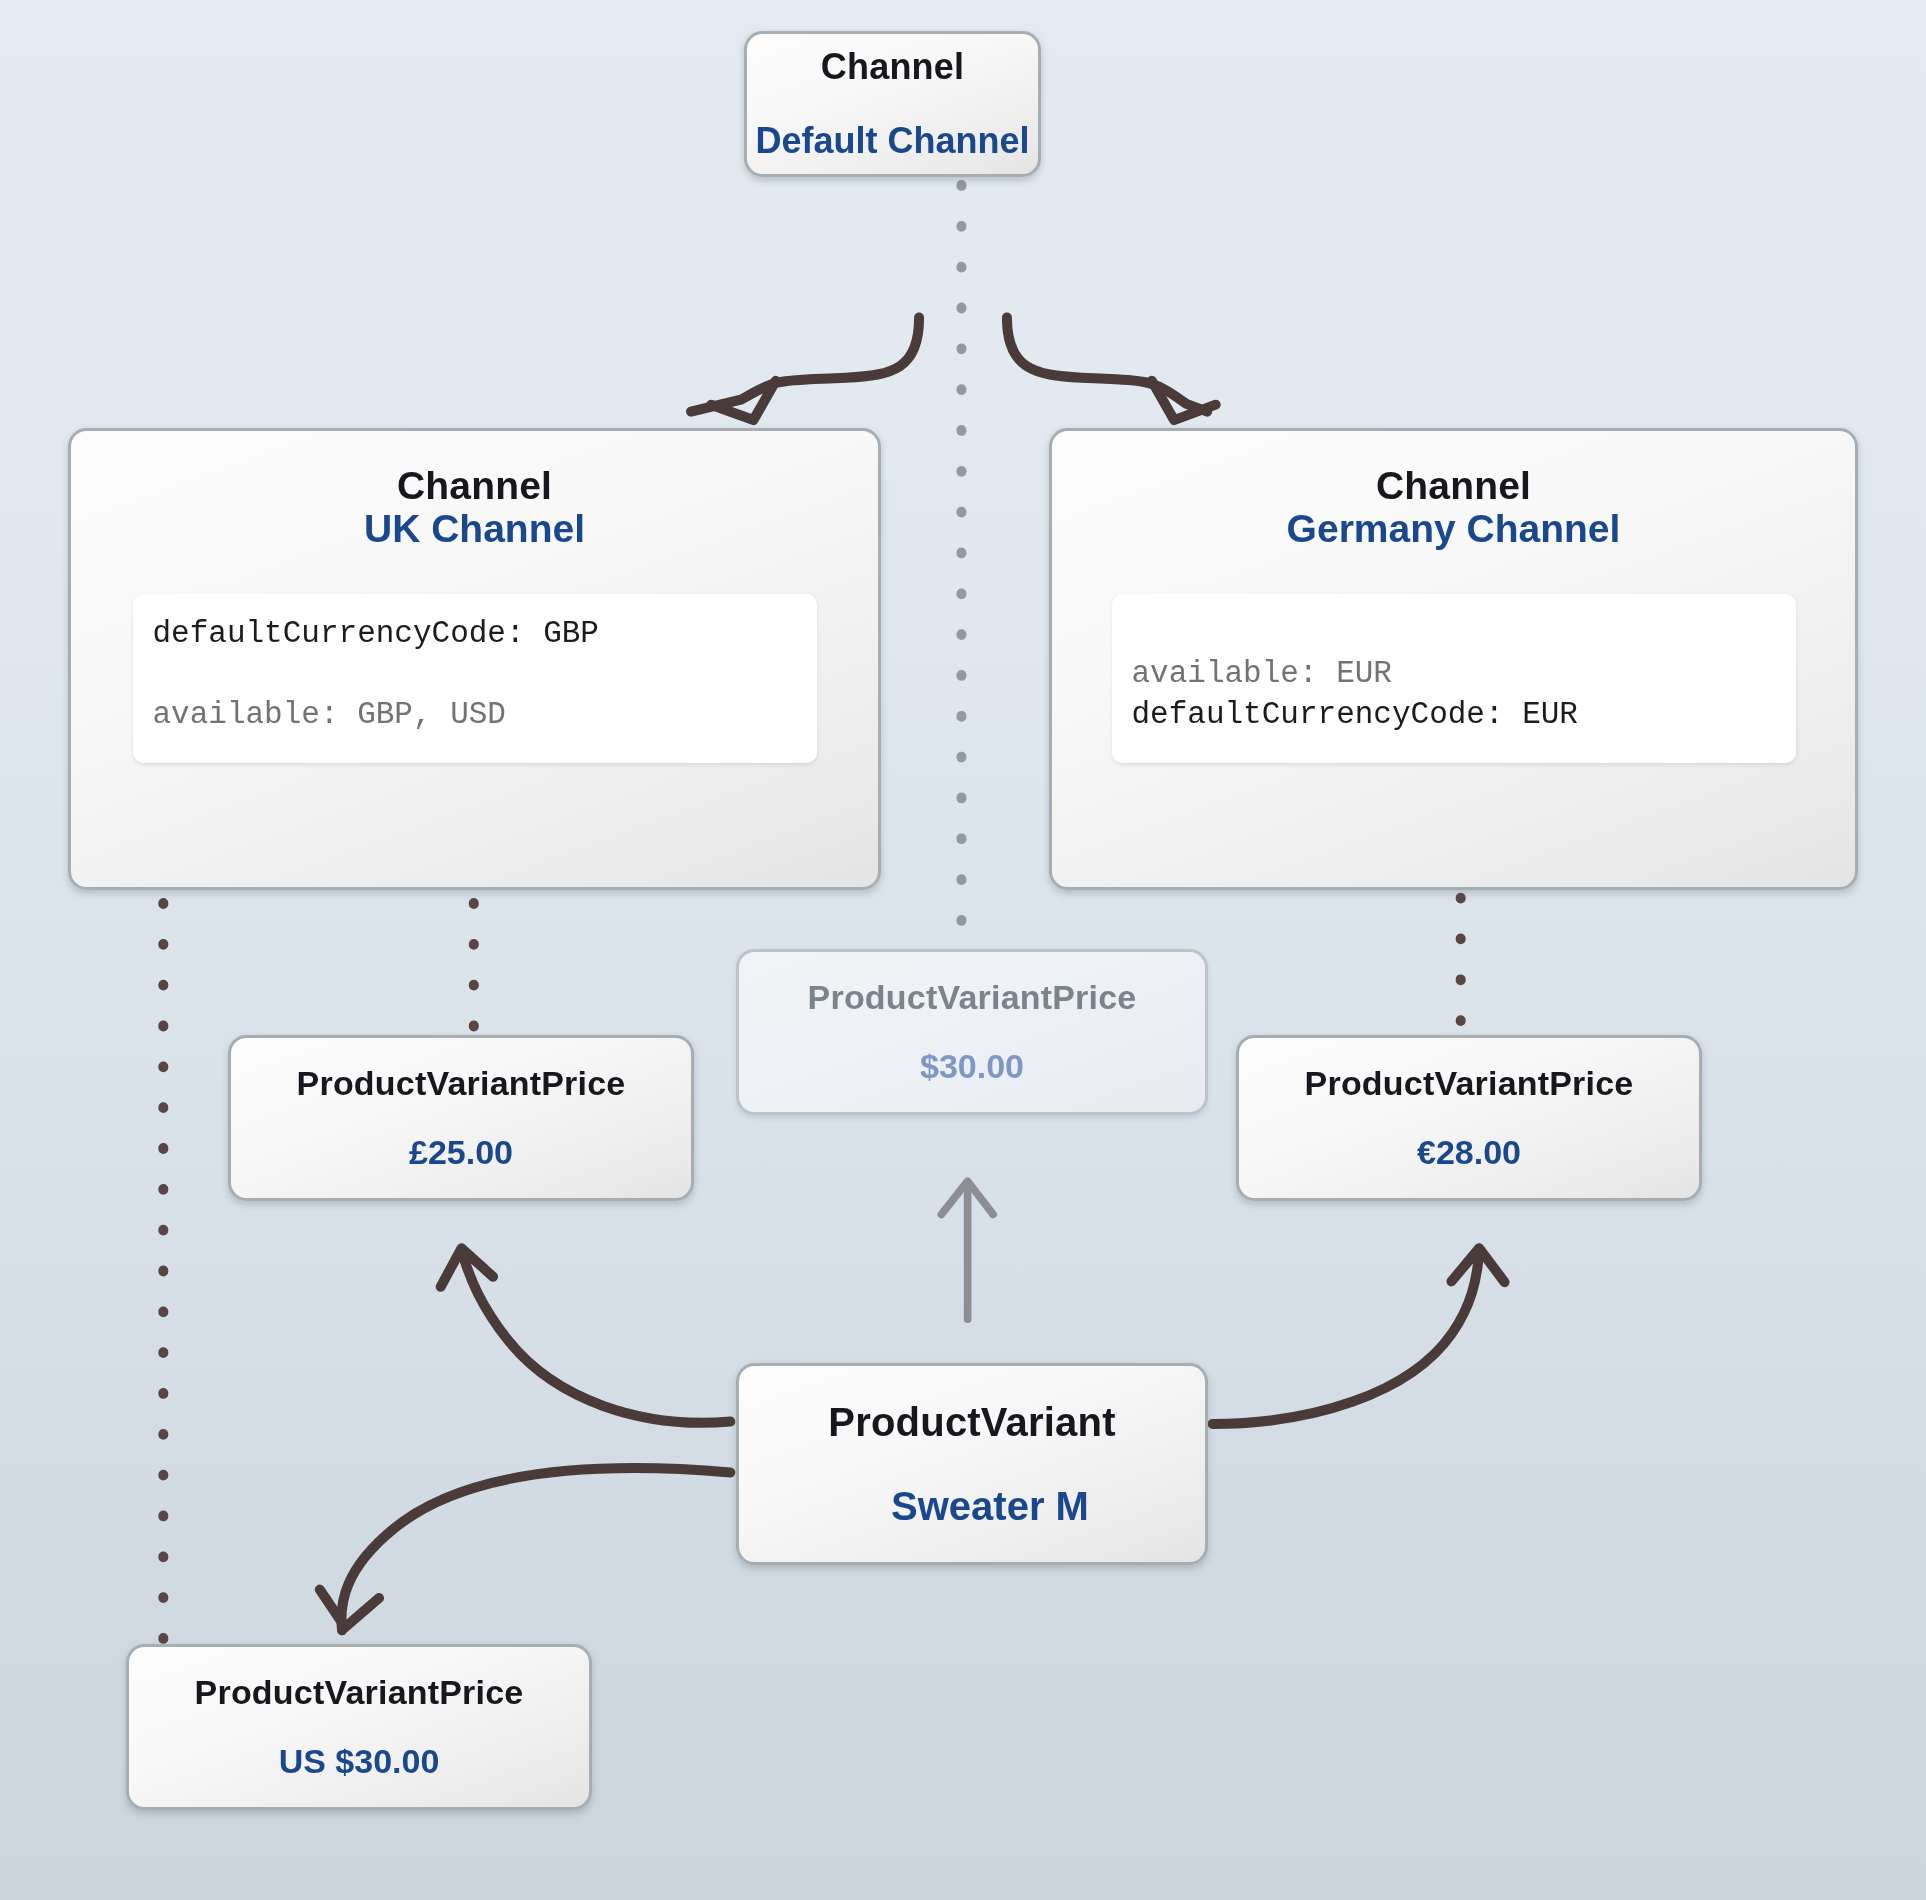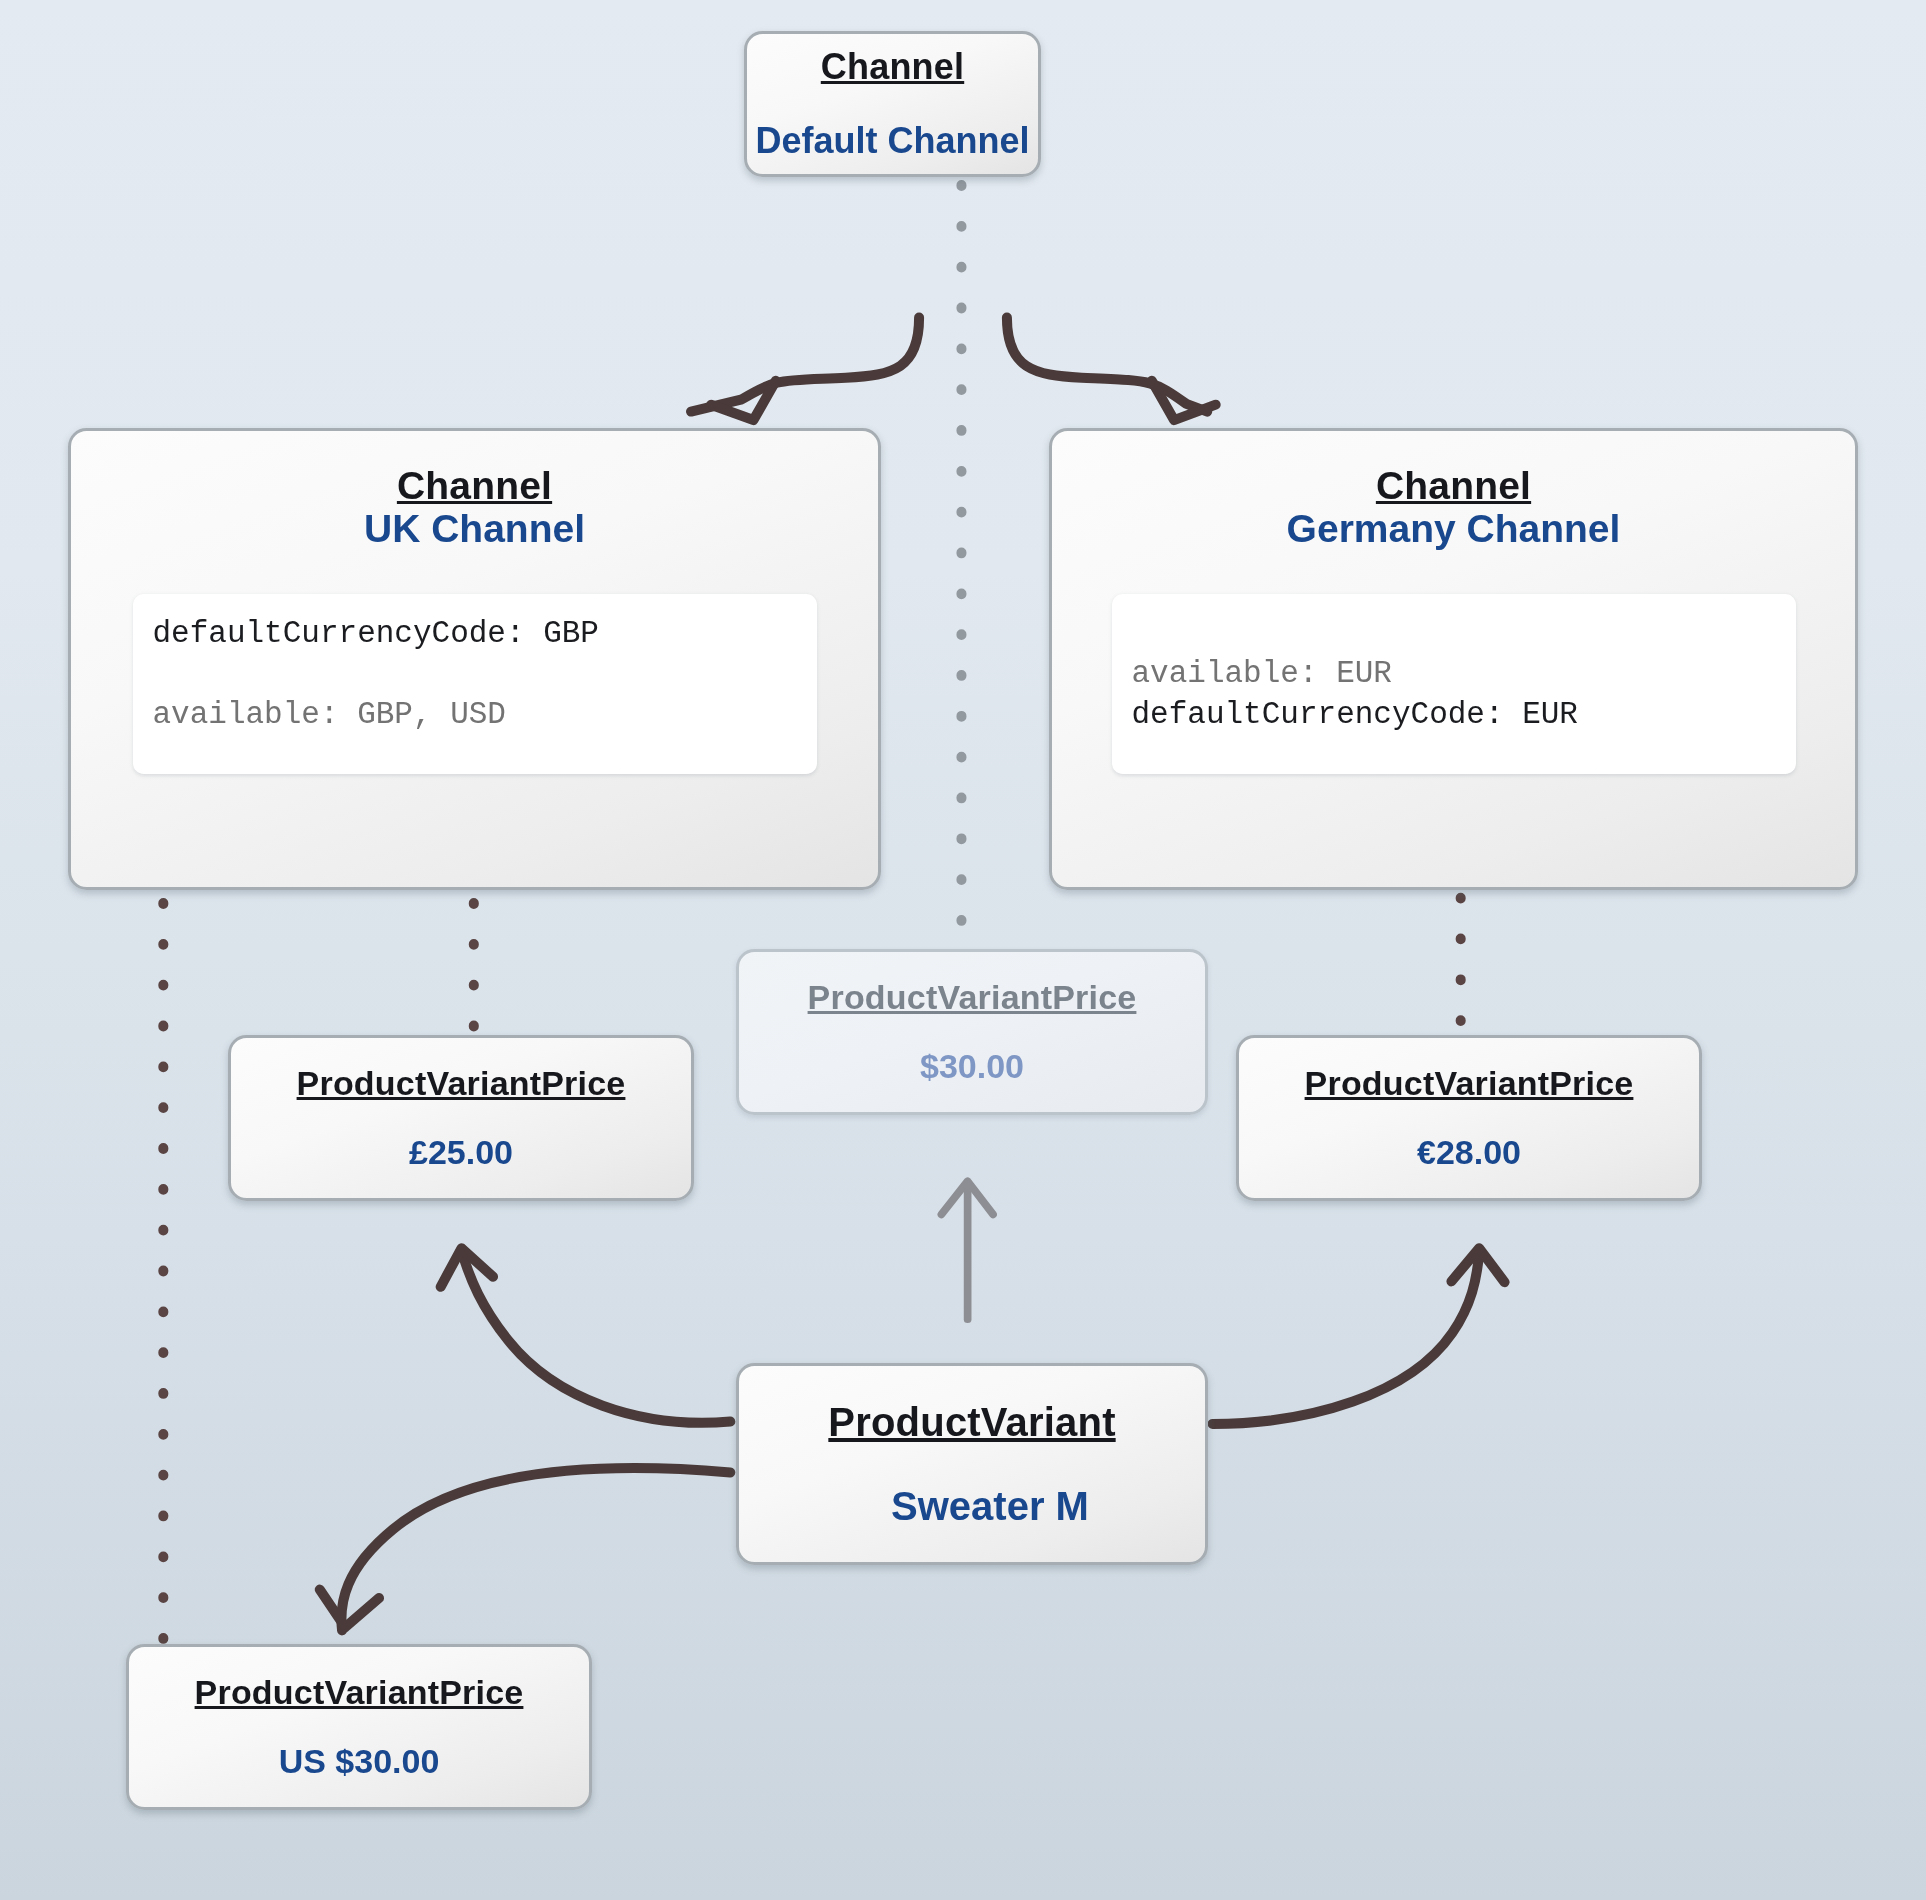--- a/index.html
+++ b/index.html
@@ -47,21 +47,20 @@
     justify-content: center;
   }
 
   .node .type {
     font-size: 35px;
     font-weight: bold;
     color: #16181d;
     letter-spacing: 0.2px;
     text-align: center;
     line-height: 1.1;
-    text-decoration: underline;
   }
 
   .node .value {
     font-size: 35px;
     font-weight: bold;
     color: #19488f;
     text-align: right;
     line-height: 1.1;
   }
 
@@ -88,21 +87,21 @@
     justify-content: flex-start;
   }
   .channel-box .type  { font-size: 39px; }
   .channel-box .value { font-size: 39px; }
 
   .props {
     margin-top: 43px;
     width: 684px;
     background: #ffffff;
     border-radius: 10.8px;
-    padding: 20px 20px 38px 20px;
+    padding: 20px 20px 27px 20px;
     box-sizing: border-box;
     box-shadow: 0 1.5px 3.9px rgba(120,130,140,0.20);
   }
   .props .prop-line {
     font-family: "Liberation Mono", "DejaVu Sans Mono", monospace;
     font-size: 31px;
     line-height: 1.32;
     white-space: pre;
   }
   .props .prop-default   { color: #1a1c20; }

